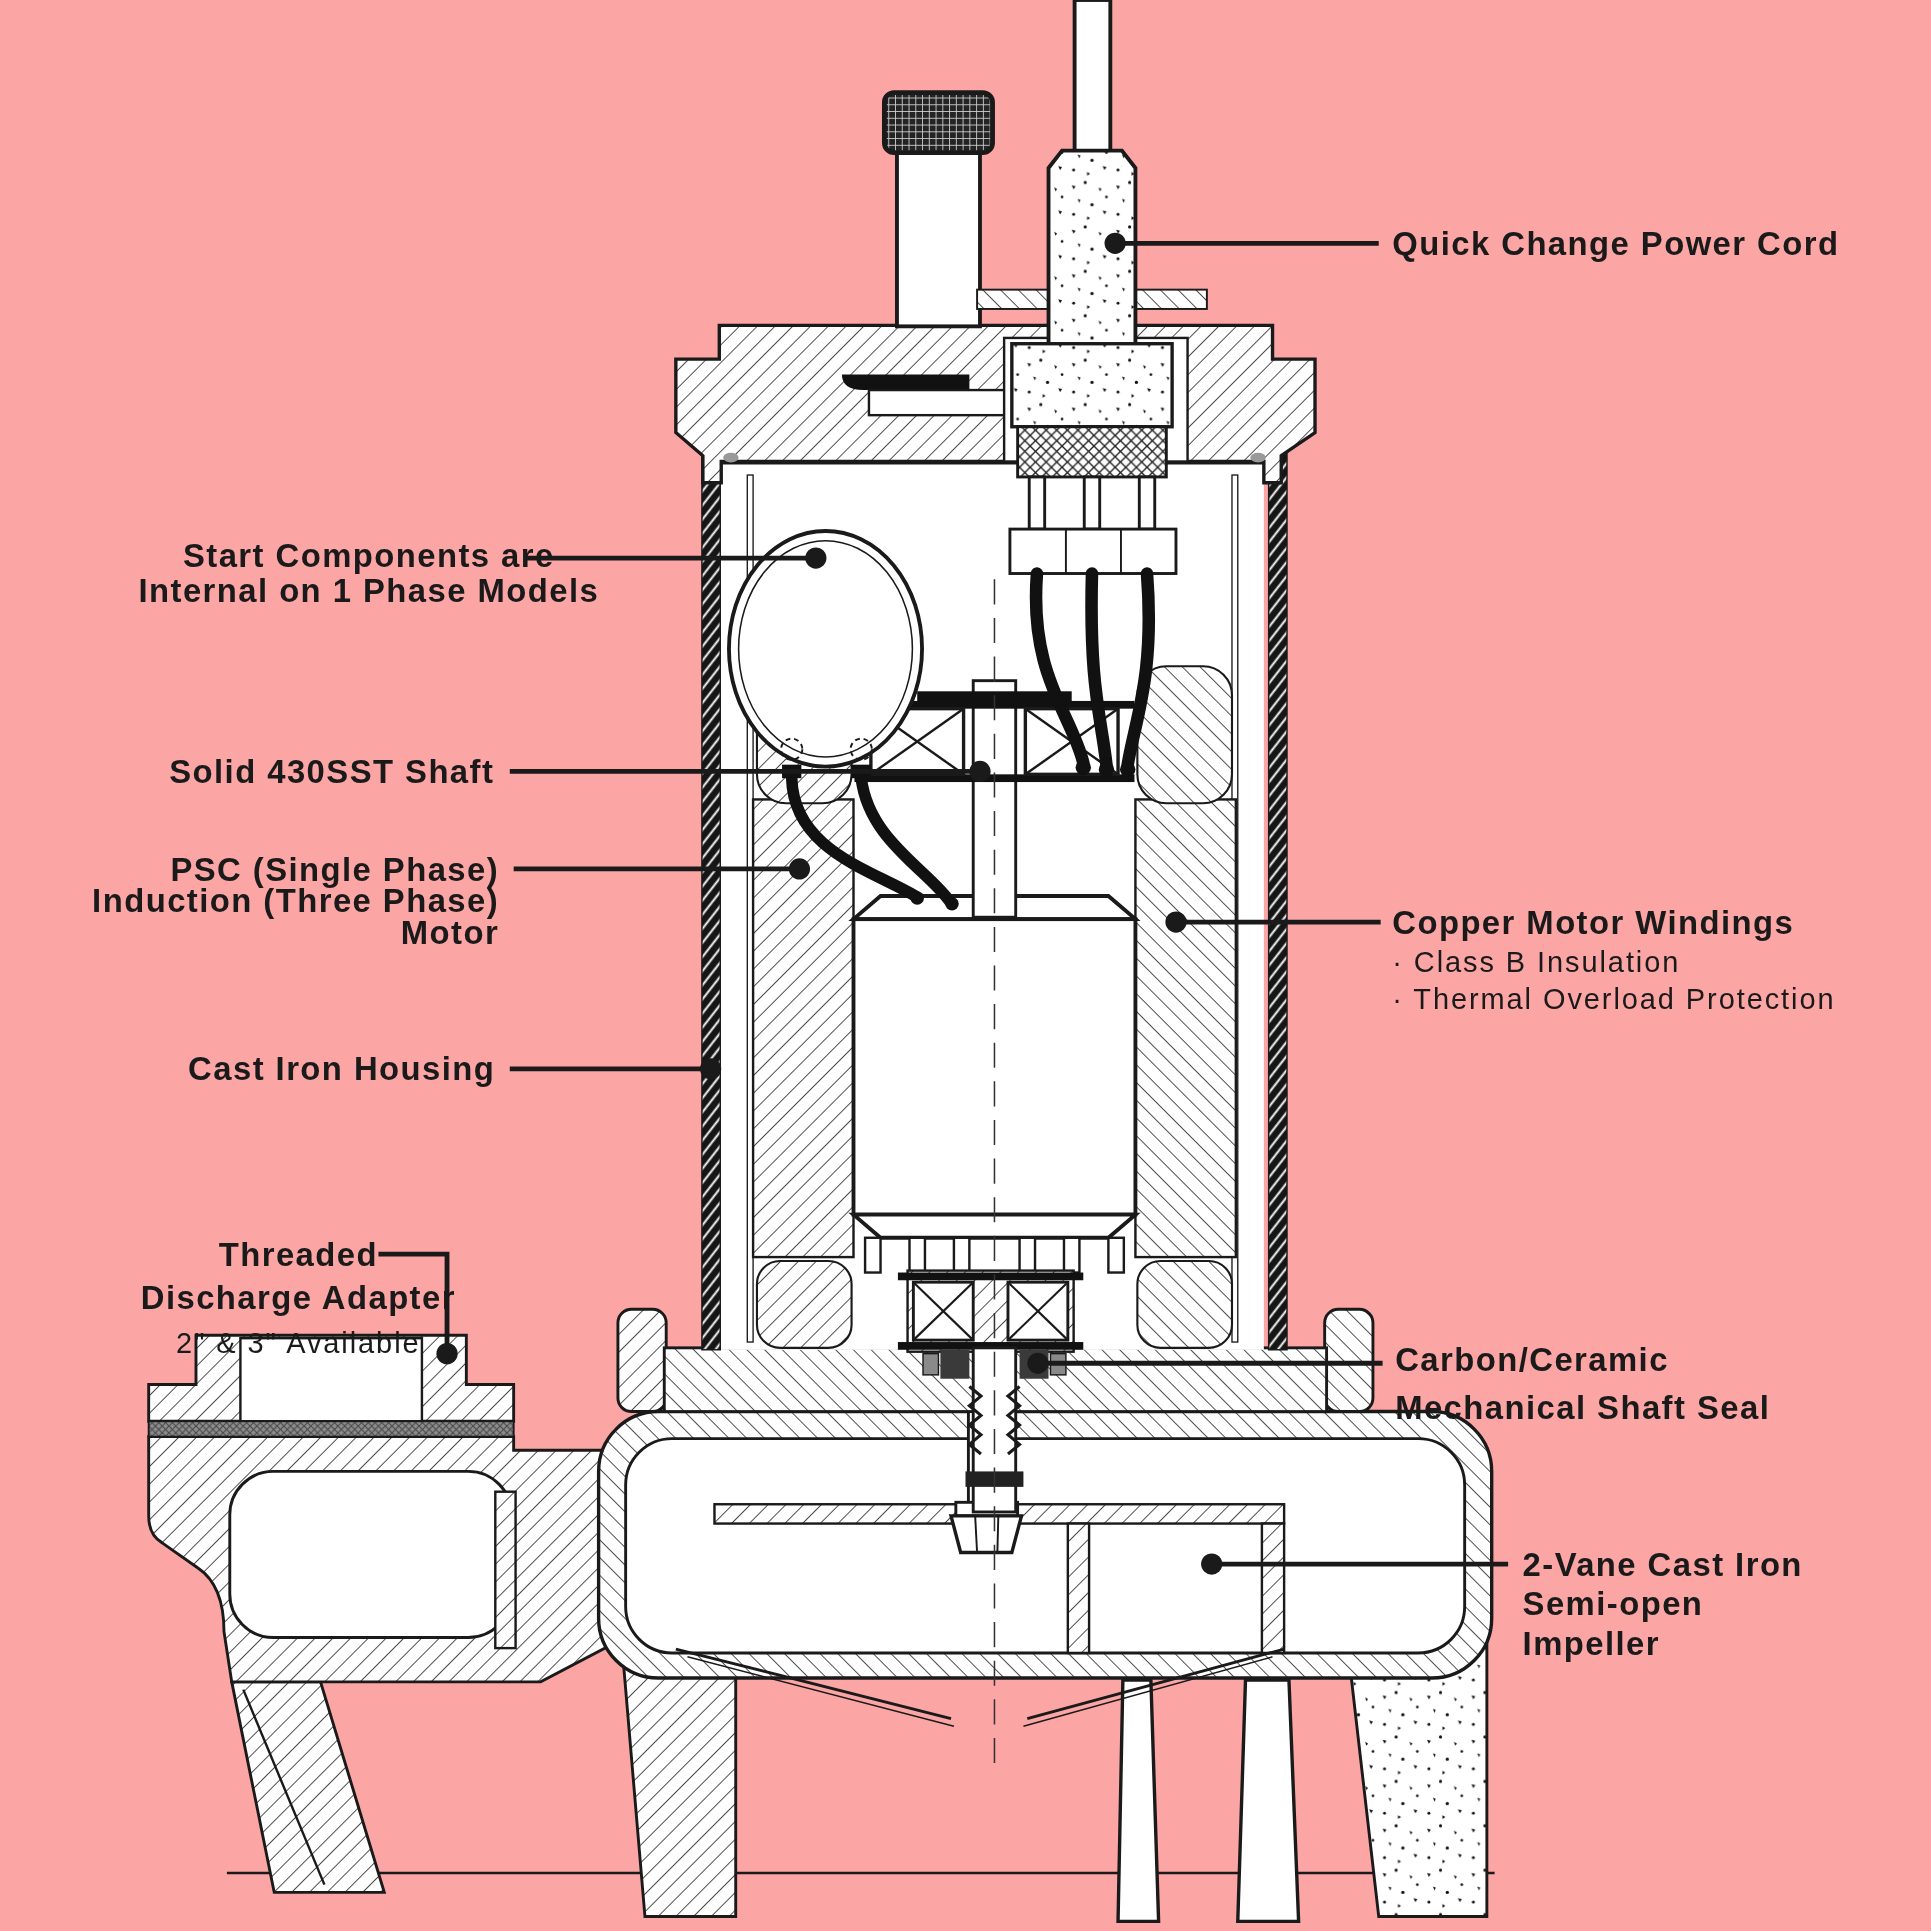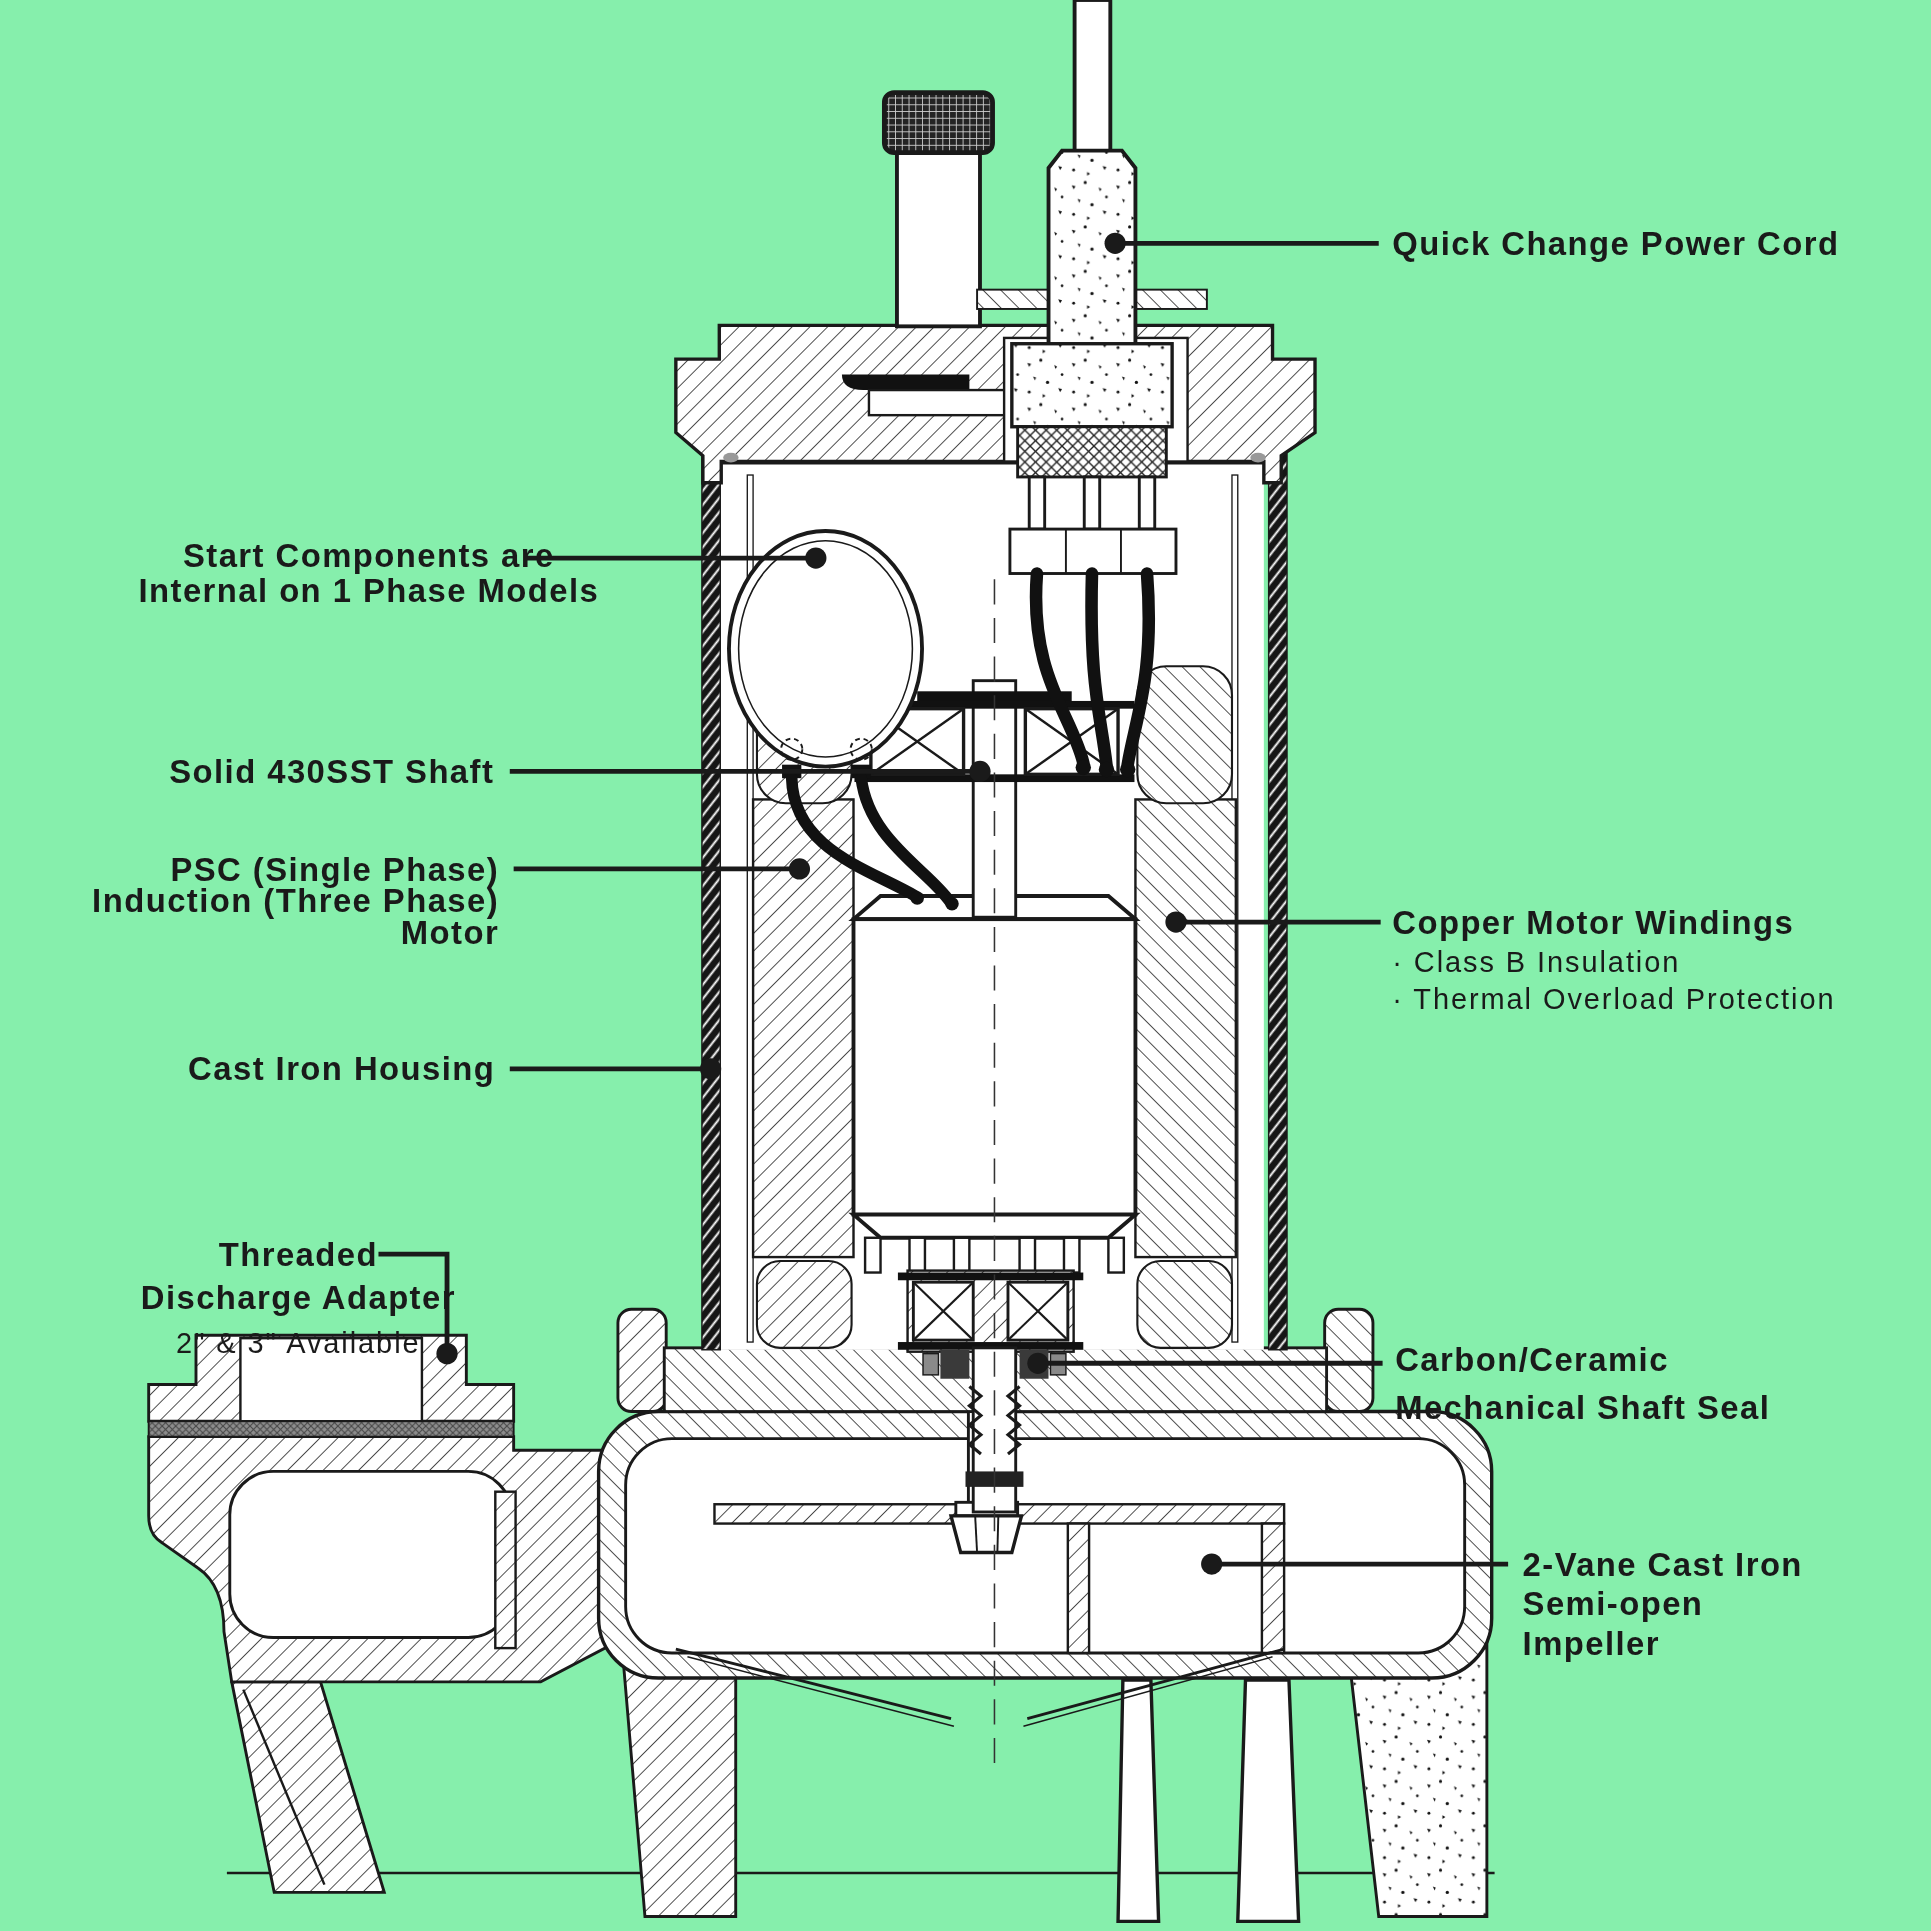--- a/index.html
+++ b/index.html
@@ -1,16 +1,16 @@
 <!DOCTYPE html>
 <html><head>
 <meta charset="utf-8">
 <style>
   html,body{margin:0;padding:0;background:#ffffff;}
-  .stage{position:relative;width:1931px;height:1931px;background:#86efac;overflow:hidden;}
+  .stage{position:relative;width:1931px;height:1931px;background:#fca5a5;overflow:hidden;}
   svg{display:block;}
   text{font-family:"Liberation Sans","DejaVu Sans",sans-serif;fill:#1a1a1a;}
   .lbl-bold{font-size:34px;font-weight:700;letter-spacing:1.5px;}
   .lbl-med{font-size:30px;font-weight:400;letter-spacing:2px;}
 </style>
 </head>
 <body>
 
 <div class="stage">
 <svg width="1931" height="1931" viewBox="0 0 2000 2000">

